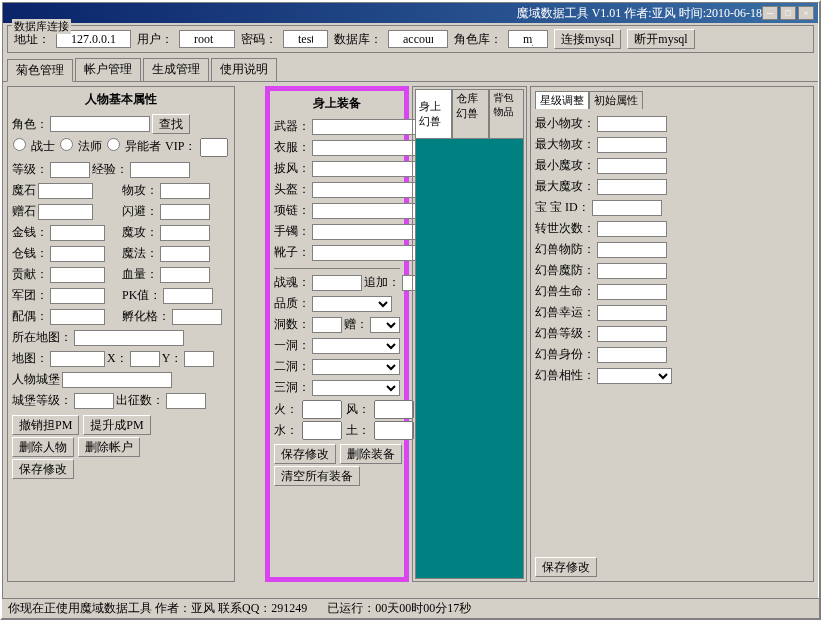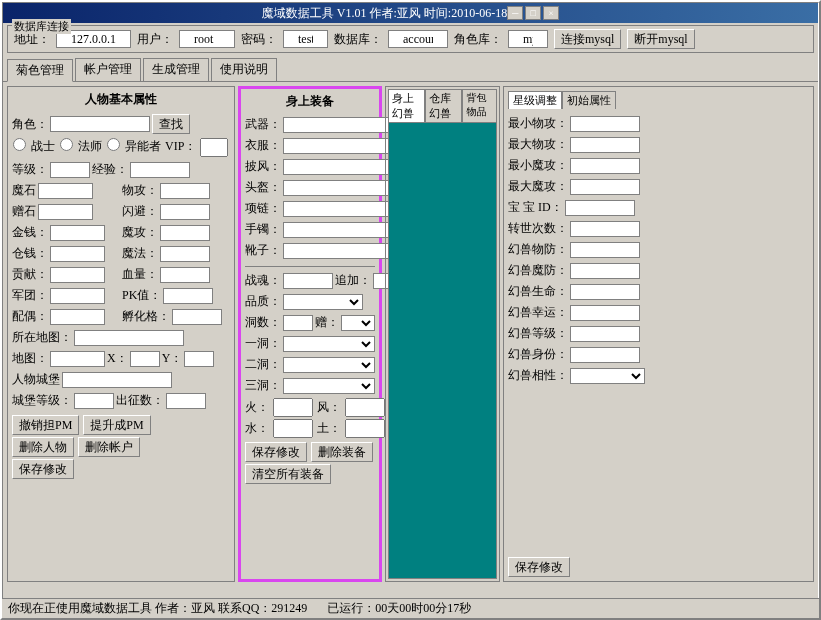--- a/index.html
+++ b/index.html
@@ -4,21 +4,21 @@
   <style>
     * { box-sizing: border-box; margin: 0; padding: 0; font-family: SimSun, '宋体', serif; font-size: 12px; }
     body { background: #d4d0c8; width: 821px; height: 620px; overflow: hidden; }
     
     .title-bar {
       background: linear-gradient(to right, #0a246a, #3a6ea5);
       color: white;
       height: 20px;
       display: flex;
       align-items: center;
-      justify-content: center;
+      justify-content: flex-end;
       padding: 0 4px;
       font-size: 11px;
     }
     .title-bar-buttons { display: flex; gap: 2px; }
     .title-btn {
       width: 16px; height: 14px;
       background: #d4d0c8;
       border: 1px solid #808080;
       font-size: 9px;
       display: flex; align-items: center; justify-content: center;
@@ -306,21 +306,21 @@
         </div>
         <div style="display: flex; gap: 4px;">
           <button class="btn">删除人物</button>
           <button class="btn">删除帐户</button>
         </div>
         <div>
           <button class="btn">保存修改</button>
         </div>
       </div>
 
-      <div style="border: 3px solid #d946ef; padding: 4px; width: 144px; flex-shrink: 0; display: flex; flex-direction: column; gap: 2px;">
+      <div style="border: 5px solid #d946ef; padding: 4px; width: 144px; flex-shrink: 0; display: flex; flex-direction: column; gap: 2px; margin-left: 27px;">
         <div class="section-title">身上装备</div>
 
         <div class="form-row">
             <label>武器：</label>
             <input type="text" style="width: 110px;">
           </div>
         <div class="form-row">
             <label>衣服：</label>
             <input type="text" style="width: 110px;">
           </div>
@@ -400,21 +400,21 @@
           <button class="btn">保存修改</button>
           <button class="btn">删除装备</button>
         </div>
         <div>
           <button class="btn">清空所有装备</button>
         </div>
       </div>
 
       <div style="border: 1px solid #808080; padding: 2px; width: 115px; flex-shrink: 0; display: flex; flex-direction: column;">
         <div style="display: flex; gap: 0;">
-          <div style="border: 1px solid #808080; border-bottom: none; padding: 1px 3px; cursor: pointer; font-size: 11px; background: white;">身上幻兽</div>
+          <div style="border: 1px solid #808080; border-bottom: none; padding: 9px 3px; cursor: pointer; font-size: 11px; background: white;">身上幻兽</div>
           <div style="border: 1px solid #808080; border-bottom: none; padding: 1px 3px; cursor: pointer; font-size: 11px;">仓库幻兽</div>
           <div style="border: 1px solid #808080; border-bottom: none; padding: 1px 3px; cursor: pointer; font-size: 10px;">背包物品</div>
         </div>
         <div style="border: 1px solid #808080; flex: 1; background: #008080;"></div>
       </div>
 
       <div style="border: 1px solid #808080; padding: 4px; flex: 1; display: flex; flex-direction: column; gap: 2px;">
         <div style="display: flex; gap: 0; margin-bottom: 4px;">
           <div style="border: 1px solid #808080; border-bottom: none; padding: 1px 4px; cursor: pointer; font-size: 11px; background: white;">星级调整</div>
           <div style="border: 1px solid #808080; border-bottom: none; padding: 1px 4px; cursor: pointer; font-size: 11px;">初始属性</div>

